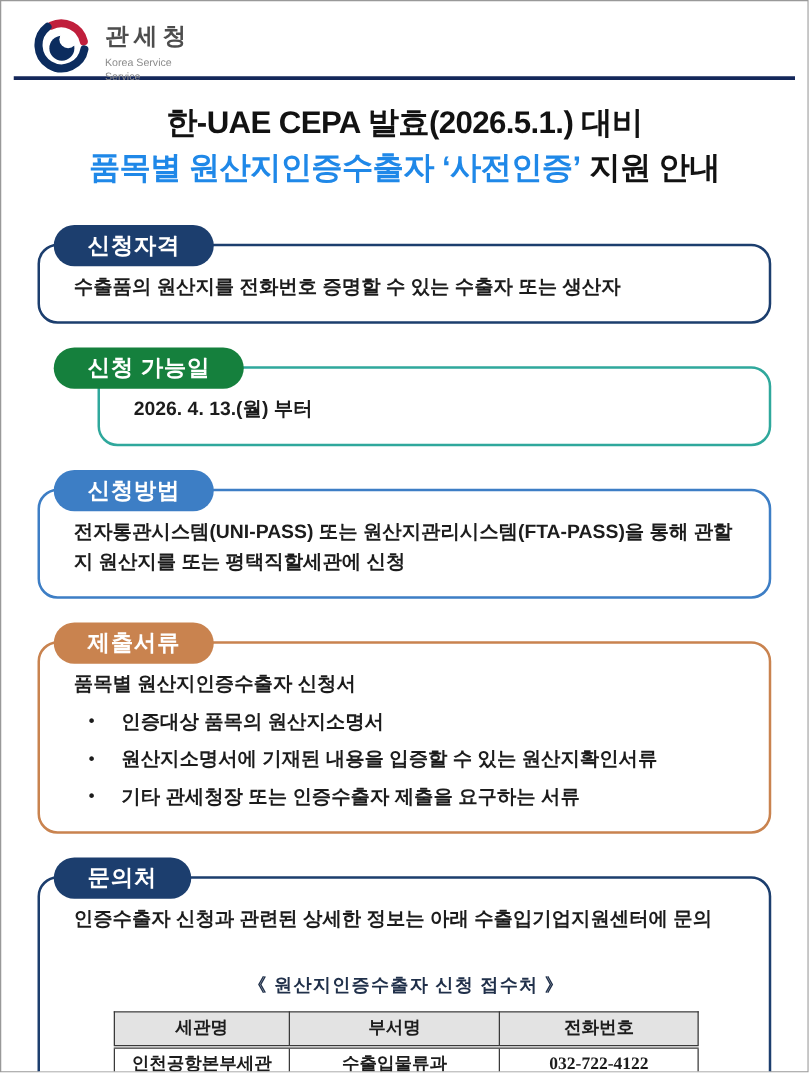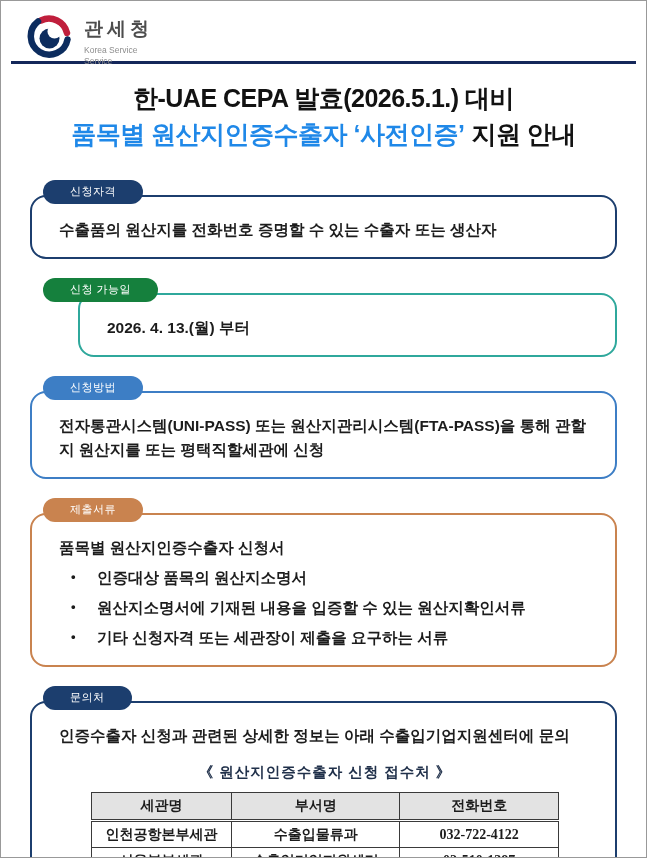--- a/index.html
+++ b/index.html
@@ -19,40 +19,40 @@
   
   .title { margin-top:16px; text-align:center; font-weight:800; font-size:25px; line-height:1.45; color:#121212; letter-spacing:-0.5px; }
   .title .blue { color:#1f88e8; }
   .title .after-blue { margin-left:7px; }
 
   
   .content { padding:8px 29px 0; }
   .section { position:relative; margin-top:34px; }
   .pill {
     position:absolute; top:-15px; left:13px; z-index:2;
-    color:#fff; font-weight:400; font-size:11px;
+    color:#fff; font-weight:700; font-size:18px;
     padding:4px 27px 5px; border-radius:18px; letter-spacing:0.5px;text-align:right;
   }
   .box {
     position:relative; z-index:1; border-width:2px; border-style:solid;
     border-radius:16px; background:#fff;
     padding:21px 24px 15px 27px;
     font-size:15.5px; font-weight:600; color:#1c1c1c; line-height:1.55;
   }
   .s-navy  .pill { background:#1c3e6e; } .s-navy  .box { border-color:#1c3e6e; }
   .s-teal  .pill { background:#15803d; } .s-teal  .box { border-color:#2fa89c;margin-left:48px; }
   .s-blue  .pill { background:#3d7ec5; } .s-blue  .box { border-color:#3d7ec5; }
   .s-orange .pill { background:#c9834f; } .s-orange .box { border-color:#c9834f; }
 
   .bullets { margin-top:6px; }
   .bullet-row { display:flex; margin-top:6px; padding-left:12px; }
   .bullet-dot { width:26px; flex:0 0 auto; font-size:13px; line-height:1.7; }
 
   
-  .tbl-caption { text-align:center; margin-top:13px; font-size:14.5px; font-weight:600; color:#20304a; letter-spacing:1px; }
+  .tbl-caption { text-align:center; margin-top:30px; font-size:14.5px; font-weight:600; color:#20304a; letter-spacing:1px; }
   table.contact { width:88%; margin:9px auto 0; border-collapse:collapse; border:1.5px solid #3a3a3a; }
   table.contact th, table.contact td {
     border:1px solid #3a3a3a; text-align:center; font-size:14px;
     padding:2px 4px; height:21px; font-weight:600; color:#1c1c1c;font-family:Liberation Serif, serif;
   }
   table.contact th { background:#e3e3e3; border-bottom:3px double #3a3a3a; font-weight:700; }
   .col-office { width:30%; } .col-dept { width:36%; } .col-phone { width:34%; }
 </style>
 </head>
 <body>
@@ -112,21 +112,21 @@
           <div class="bullet-row">
             <span class="bullet-dot">•</span>
             <span>인증대상 품목의 원산지소명서</span>
           </div>
           <div class="bullet-row">
             <span class="bullet-dot">•</span>
             <span>원산지소명서에 기재된 내용을 입증할 수 있는 원산지확인서류</span>
           </div>
           <div class="bullet-row">
             <span class="bullet-dot">•</span>
-            <span>기타 신청자격 또는 세관장이 제출을 요구하는 서류</span>
+            <span>기타 관세청장 또는 인증수출자 제출을 요구하는 서류</span>
           </div>
         </div>
       </div>
     </div>
 
     <div class="section s-navy">
       <div class="pill">문의처</div>
       <div class="box">
         <div>인증수출자 신청과 관련된 상세한 정보는 아래 수출입기업지원센터에 문의</div>
         <div class="tbl-caption">《 원산지인증수출자 신청 접수처 》</div>

